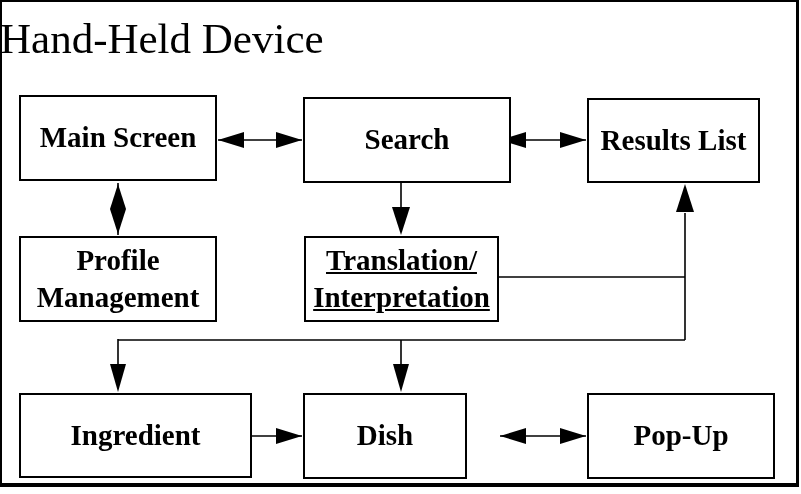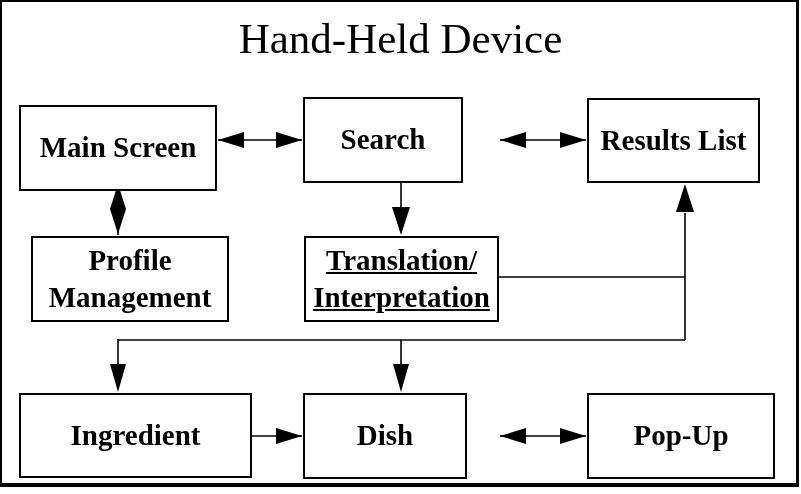--- a/index.html
+++ b/index.html
@@ -22,44 +22,43 @@
     height: 487px;
     box-sizing: border-box;
     border: 2px solid #000000;
     border-right-width: 3px;
     border-bottom-width: 4px;
   }
   .diagram-title {
     position: absolute;
     left: 0; top: 14px;
     width: 801px;
-    text-align: center;
     font-size: 43px;
     color: #000000;
     letter-spacing: 0px;
   }
   .node {
     position: absolute;
     box-sizing: border-box;
     border: 2px solid #000000;
     background: #ffffff;
     display: flex;
     align-items: center;
     justify-content: center;
     text-align: center;
     font-weight: bold;
     font-size: 29px;
     line-height: 1.28;
     color: #000000;
     white-space: pre-line;
   }
-  #node-main-screen   { left: 19px;  top: 105px;  width: 198px; height: 86px; text-align: center; }
-  #node-search        { left: 303px; top: 97px;  width: 160px; height: 86px; }
+  #node-main-screen   { left: 19px;  top: 95px;  width: 198px; height: 86px; text-align: center; }
+  #node-search        { left: 303px; top: 97px;  width: 208px; height: 86px; }
   #node-results-list  { left: 587px; top: 98px;  width: 173px; height: 85px; }
-  #node-profile-mgmt  { left: 19px;  top: 236px; width: 198px; height: 86px; margin-left: 12px; }
+  #node-profile-mgmt  { left: 19px;  top: 236px; width: 198px; height: 86px; }
   #node-translation   { left: 304px; top: 236px; width: 195px; height: 86px; text-decoration: underline; }
   #node-ingredient    { left: 19px;  top: 393px; width: 233px; height: 85px; }
   #node-dish          { left: 303px; top: 393px; width: 164px; height: 86px; }
   #node-pop-up        { left: 587px; top: 393px; width: 188px; height: 86px; }
   .connector-layer {
     position: absolute;
     left: 0; top: 0;
     width: 801px;
     height: 494px;
     pointer-events: none;

